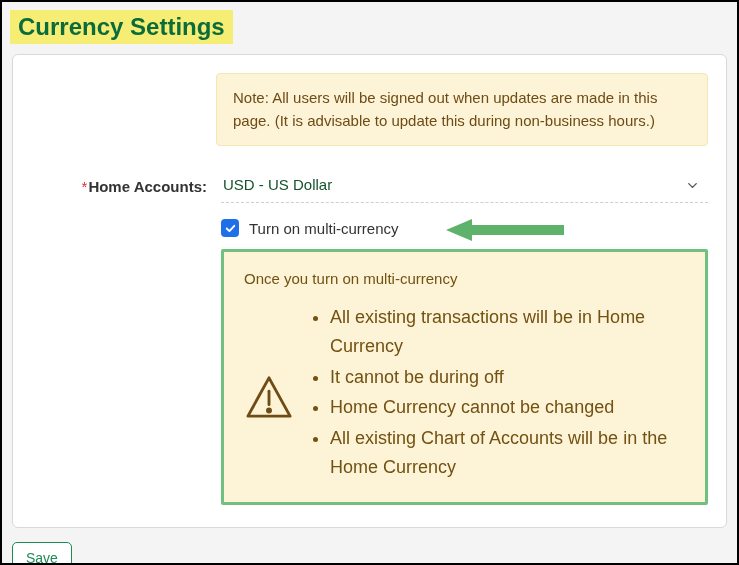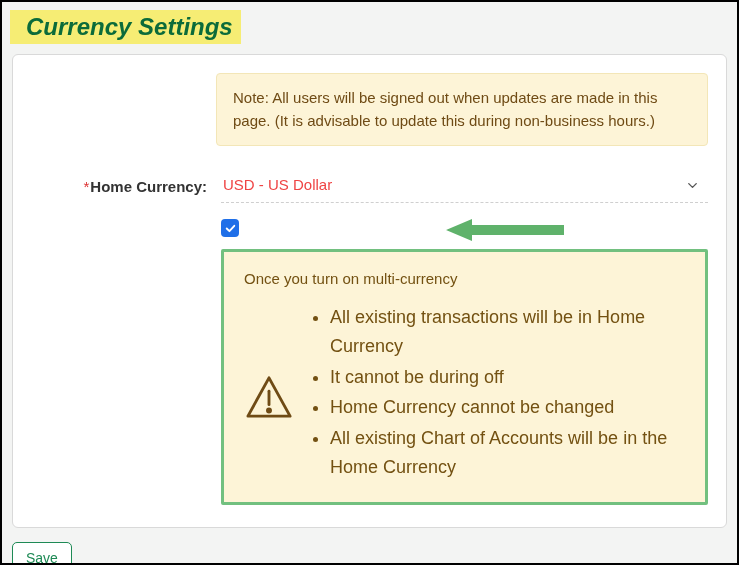--- a/index.html
+++ b/index.html
@@ -10,24 +10,23 @@
     height: 565px;
     border: 2px solid #000;
     padding: 8px 10px 10px 10px;
   }
   .page-title {
     display: inline-block;
     background: #f6ed74;
     color: #0b6b3a;
     font-size: 24px;
     font-weight: 700;
-    padding: 3px 8px 3px 16px;
+    padding: 3px 8px 3px 8px;
     margin-bottom: 10px;
     margin-left: -2px;
-    font-style: italic;
   }
   .card {
     background: #fff;
     border: 1px solid #d9d9d9;
     border-radius: 6px;
     padding: 18px 18px 22px 18px;
   }
   .note-box {
     background: #fdf4d7;
     border: 1px solid #f3e6b7;
@@ -55,21 +54,21 @@
   .req { color: #d33; margin-right: 1px; }
   .label-col .lbl { font-weight: 700; }
   .select-wrap {
     flex: 1;
     position: relative;
     border-bottom: 1px dashed #cfcfcf;
     padding: 6px 4px 8px 2px;
   }
   .select-value {
     font-size: 15px;
-    color: #ef4444;
+    color: #14532d;
   }
   .chevron {
     position: absolute;
     right: 8px;
     top: 8px;
     color: #555;
   }
   .chevron svg { width: 15px; height: 15px; }
   .check-row {
     display: flex;
@@ -148,38 +147,39 @@
 
 <div class="card">
 
   <div class="note-box">
     <span class="note-label">Note:</span>
     <span>All users will be signed out when updates are made in this page. (It is advisable to update this during non-business hours.)</span>
   </div>
 
   <div class="row">
     <div class="label-col">
-      <span class="req">*</span><span class="lbl">Home Currency:</span>
+      <span class="req">*</span><span class="lbl">Home Accounts:</span>
     </div>
     <div class="select-wrap">
       <span class="select-value">USD - US Dollar</span>
       <span class="chevron">
         <svg viewBox="0 0 24 24" fill="none" stroke="#555" stroke-width="2.2" stroke-linecap="round" stroke-linejoin="round">
             <polyline points="6 9 12 15 18 9"></polyline>
           </svg>
       </span>
     </div>
   </div>
 
   <div class="check-row">
     <div class="checkbox">
       <svg viewBox="0 0 24 24" fill="none" stroke="#fff" stroke-width="3.4" stroke-linecap="round" stroke-linejoin="round">
           <polyline points="5 12 10 17 19 7"></polyline>
         </svg>
     </div>
+    <span class="check-label">Turn on multi-currency</span>
     <span class="arrow-annot">
       <svg viewBox="0 0 120 26">
         <polygon points="0,13 26,2 26,8 118,8 118,18 26,18 26,24" fill="#5fb26b"></polygon>
       </svg>
     </span>
   </div>
 
   <div class="warn-panel">
     <div class="warn-heading">Once you turn on multi-currency</div>
     <div class="warn-body">

